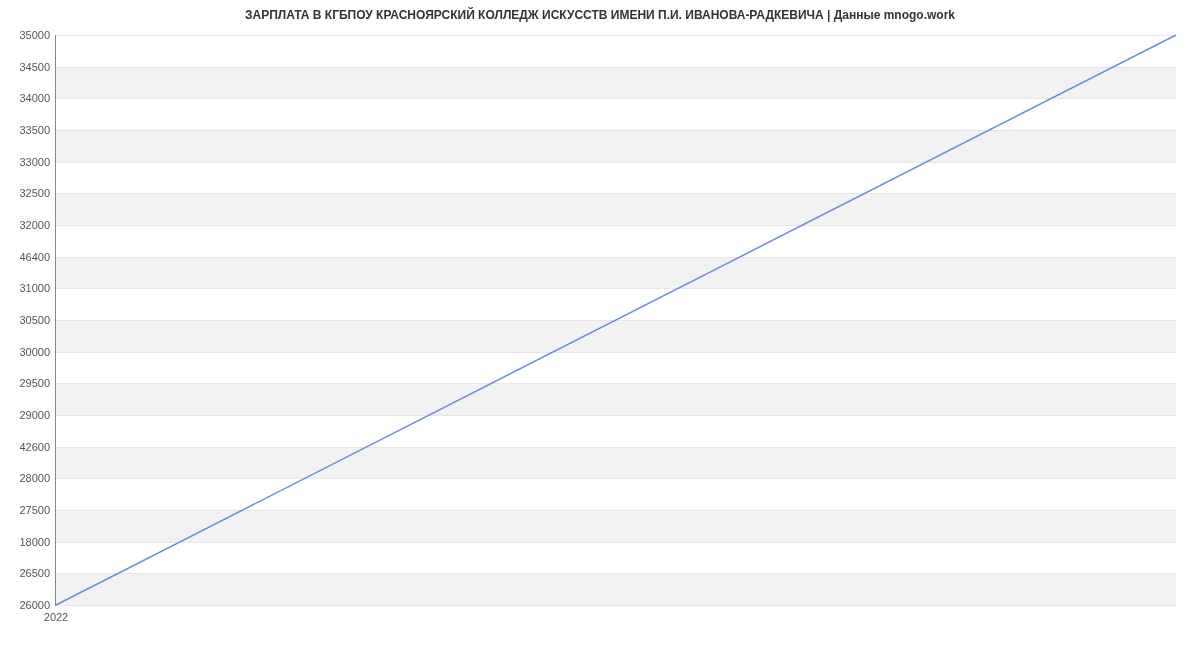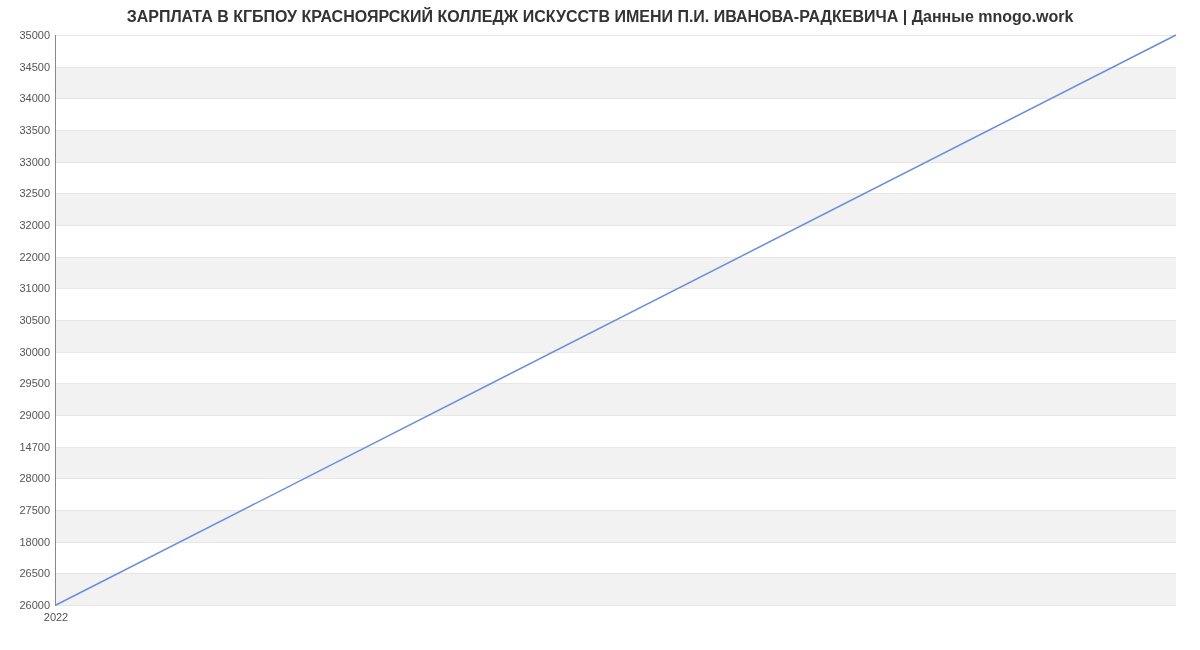--- a/index.html
+++ b/index.html
@@ -17,21 +17,21 @@
     width: 1200px;
     height: 650px;
   }
   .title {
     position: absolute;
     top: 8px;
     left: 0;
     right: 0;
     text-align: center;
     font-weight: bold;
-    font-size: 16px;
+    font-size: 12px;
     color: #333;
   }
   .plot {
     position: absolute;
     border-left: 1px solid #888;
     border-bottom: 1px solid #888;
   }
   .band {
     position: absolute;
     left: 0;
@@ -81,36 +81,36 @@
       <div class="ytick" style="top: 538.333px; text-align: center;">26500</div>
       <div class="band" style="top: 475px; height: 31.6667px;"></div>
       <div class="gridline" style="top: 506.667px;"></div>
       <div class="ytick" style="top: 506.667px;">18000</div>
       <div class="gridline" style="top: 475px;"></div>
       <div class="ytick" style="top: 475px;">27500</div>
       <div class="band" style="top: 411.667px; height: 31.6667px;"></div>
       <div class="gridline" style="top: 443.333px;"></div>
       <div class="ytick" style="top: 443.333px;">28000</div>
       <div class="gridline" style="top: 411.667px;"></div>
-      <div class="ytick" style="top: 411.667px;">14700</div>
+      <div class="ytick" style="top: 411.667px;">42600</div>
       <div class="band" style="top: 348.333px; height: 31.6667px;"></div>
       <div class="gridline" style="top: 380px;"></div>
       <div class="ytick" style="top: 380px; margin-left: 29px;">29000</div>
       <div class="gridline" style="top: 348.333px;"></div>
       <div class="ytick" style="top: 348.333px;">29500</div>
       <div class="band" style="top: 285px; height: 31.6667px;"></div>
       <div class="gridline" style="top: 316.667px;"></div>
       <div class="ytick" style="top: 316.667px;">30000</div>
       <div class="gridline" style="top: 285px;"></div>
       <div class="ytick" style="top: 285px;">30500</div>
       <div class="band" style="top: 221.667px; height: 31.6667px;"></div>
       <div class="gridline" style="top: 253.333px;"></div>
       <div class="ytick" style="top: 253.333px;">31000</div>
       <div class="gridline" style="top: 221.667px;"></div>
-      <div class="ytick" style="top: 221.667px;">22000</div>
+      <div class="ytick" style="top: 221.667px;">46400</div>
       <div class="band" style="top: 158.333px; height: 31.6667px;"></div>
       <div class="gridline" style="top: 190px;"></div>
       <div class="ytick" style="top: 190px;">32000</div>
       <div class="gridline" style="top: 158.333px;"></div>
       <div class="ytick" style="top: 158.333px; text-align: center;">32500</div>
       <div class="band" style="top: 95px; height: 31.6667px;"></div>
       <div class="gridline" style="top: 126.667px;"></div>
       <div class="ytick" style="top: 126.667px;">33000</div>
       <div class="gridline" style="top: 95px;"></div>
       <div class="ytick" style="top: 95px; text-align: right;">33500</div>

